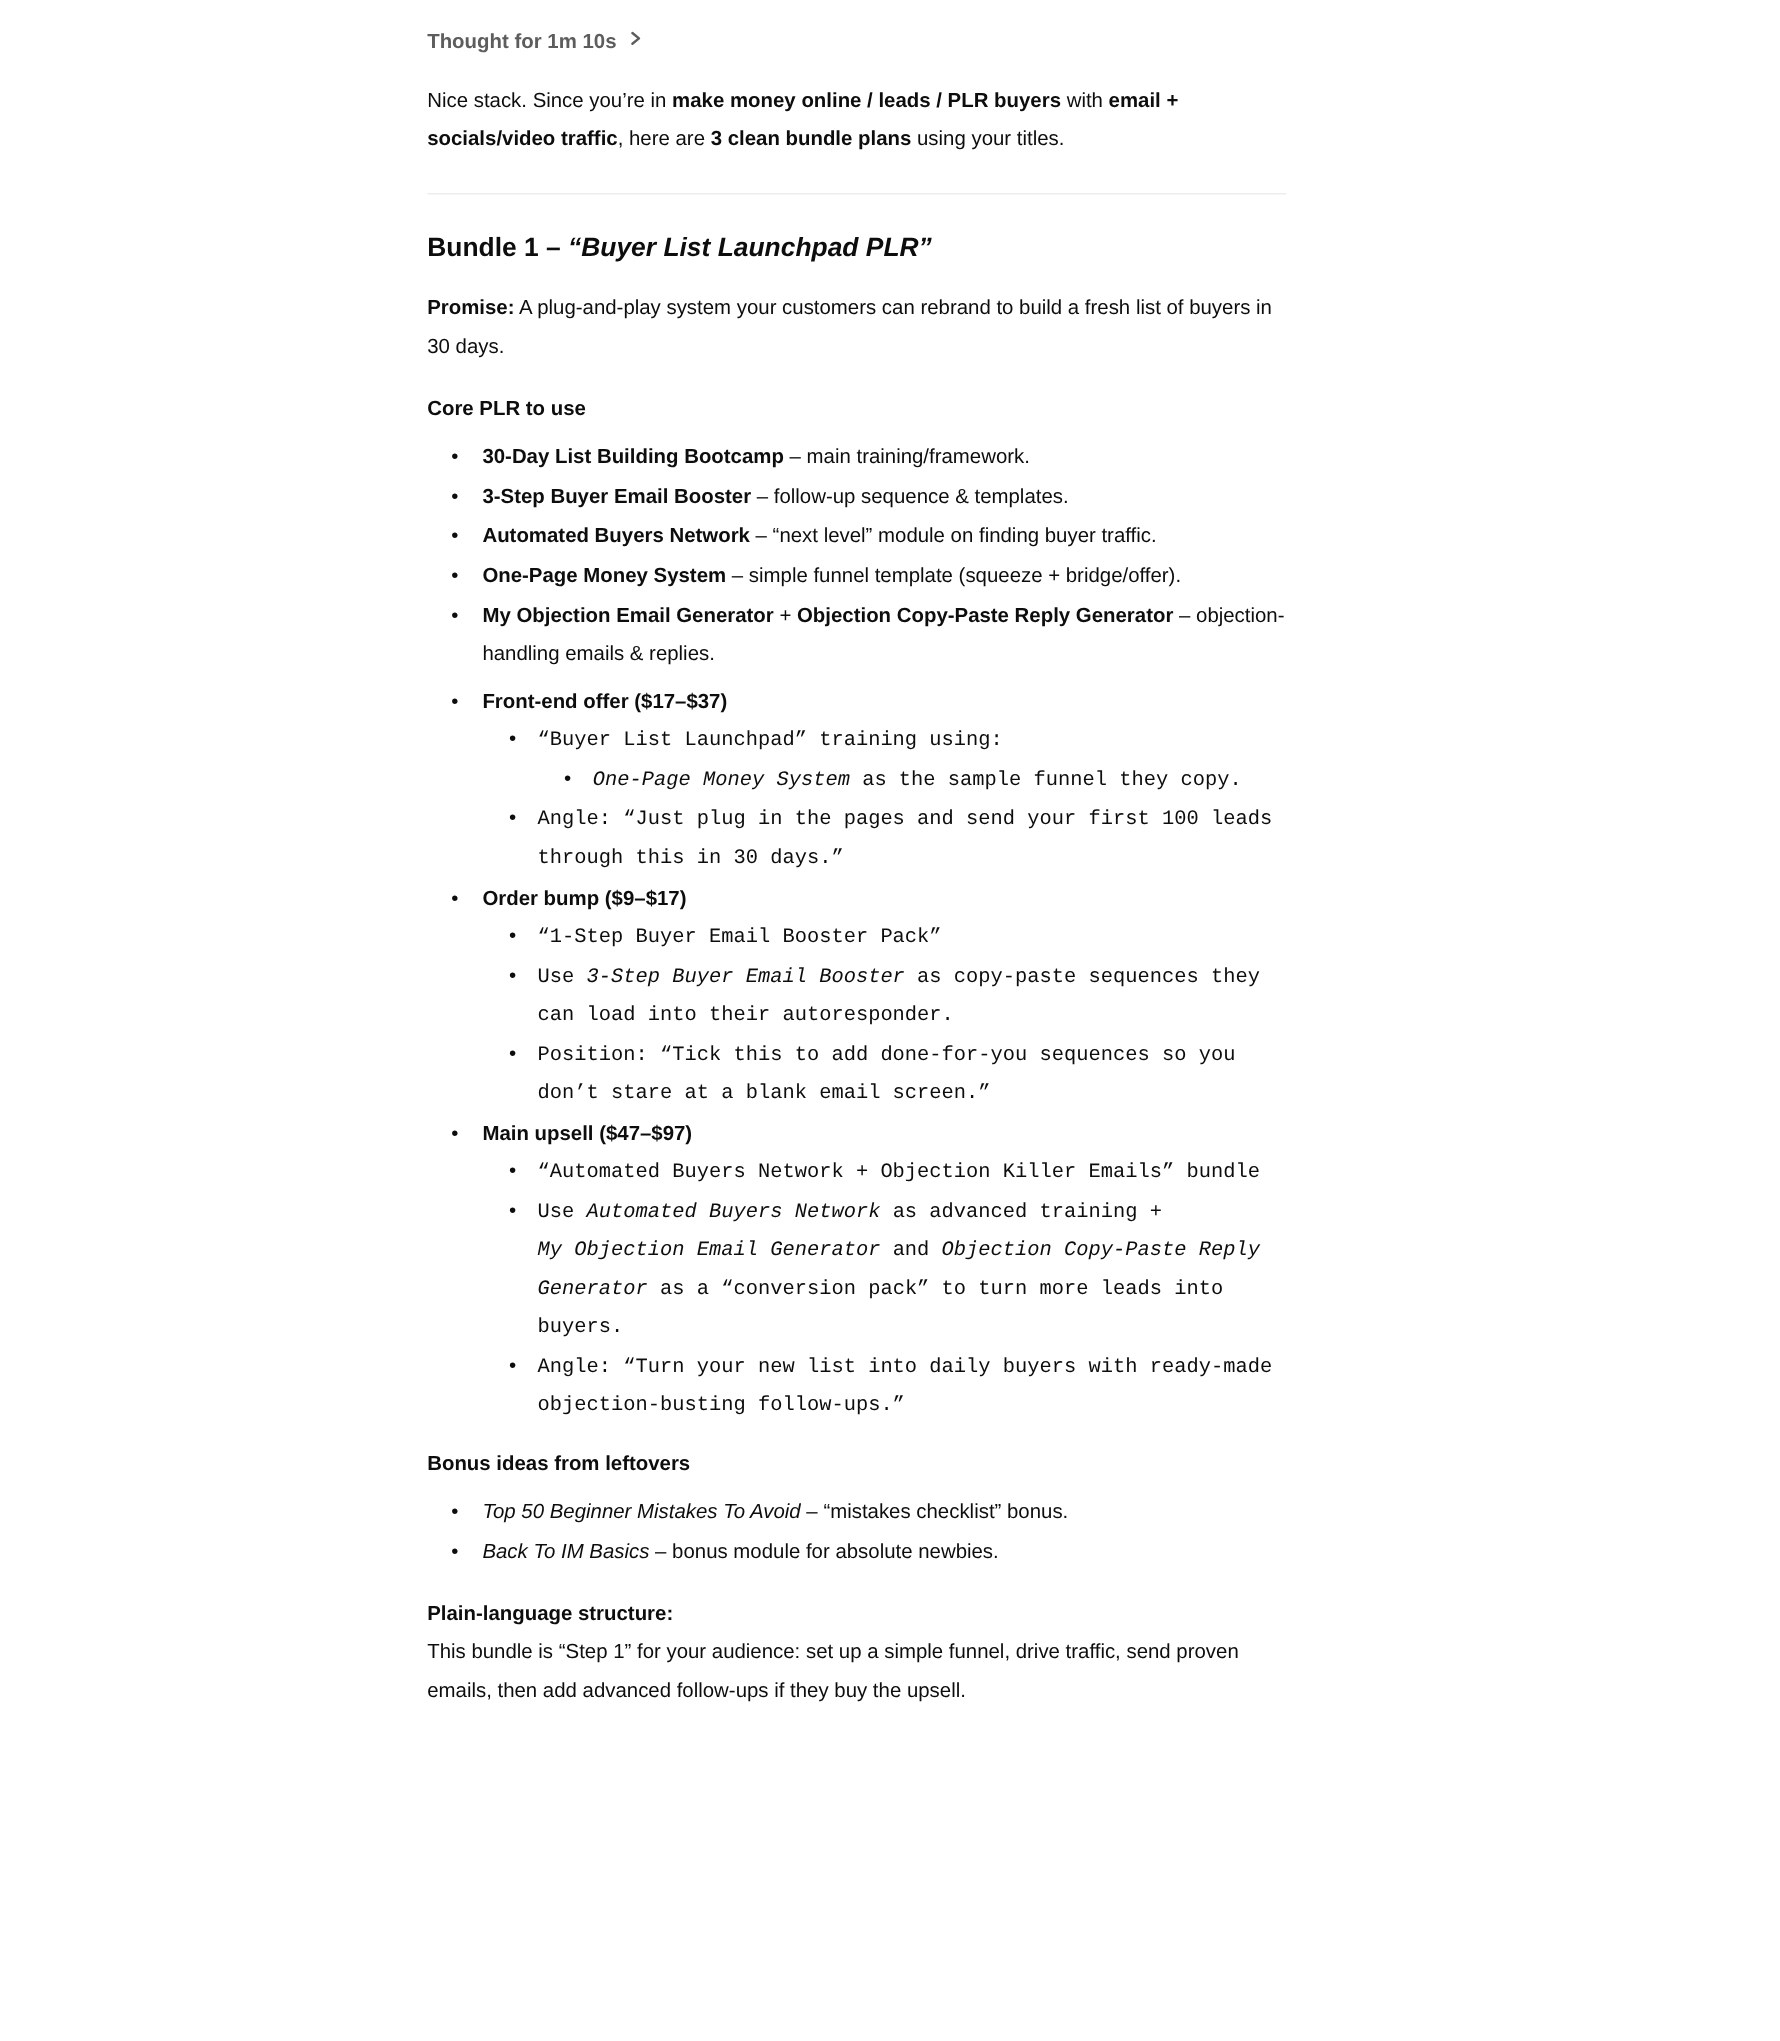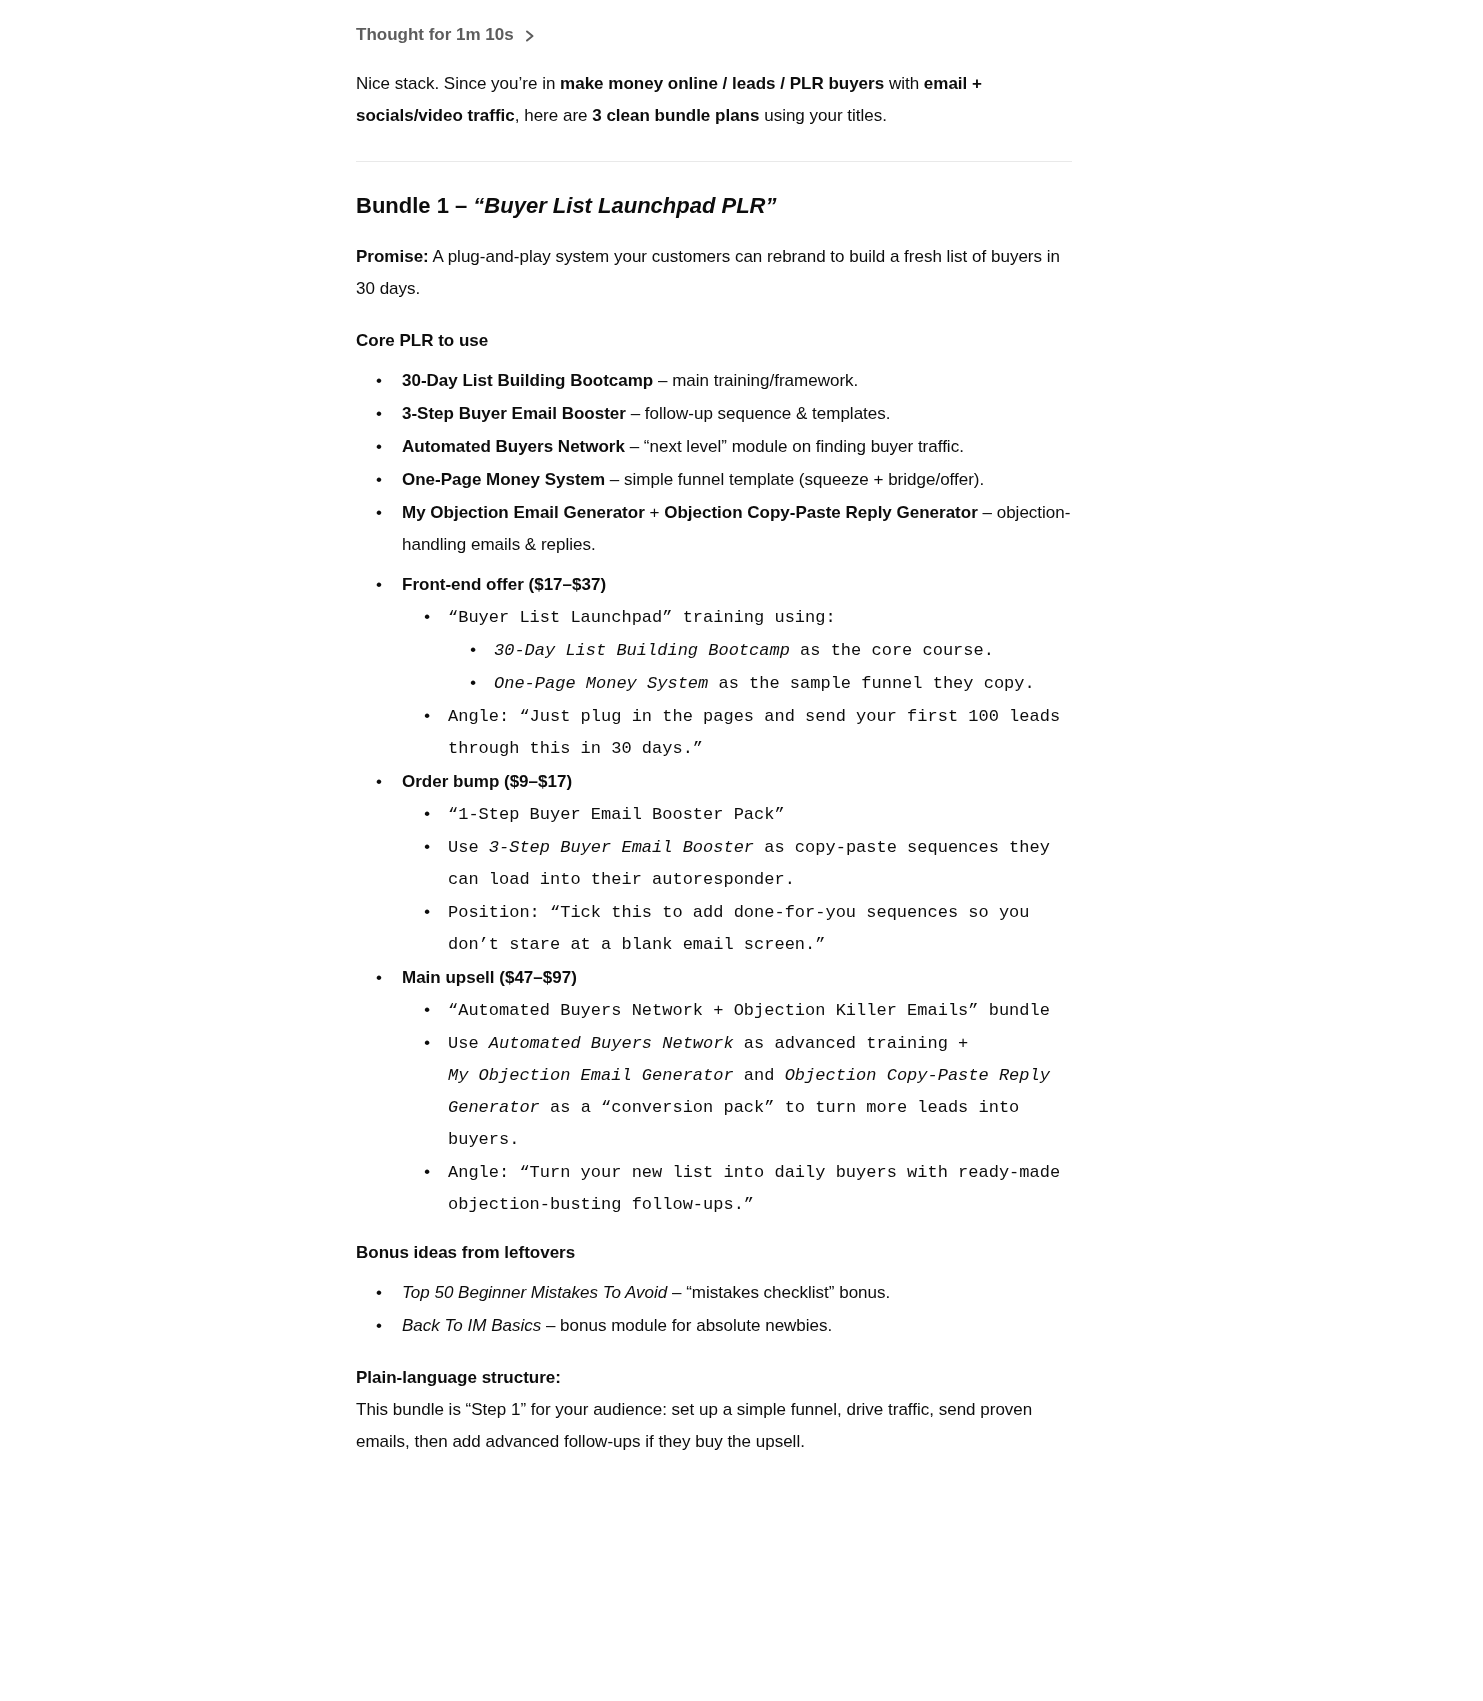--- a/index.html
+++ b/index.html
@@ -21,21 +21,21 @@
     top: 0;
     width: 716px;
   }
   .thought {
     margin-top: 22px;
     font-size: 17px;
     line-height: 26px;
     font-weight: 600;
     color: #5d5d5d;
     display: inline-flex;
-    align-items: center;
+    align-items: flex-start;
     gap: 10px;
     cursor: pointer;
   }
   .thought svg { display: block; margin-top: 2px; }
   p.body {
     font-size: 17px;
     line-height: 32px;
     margin: 20px 0;
   }
   p.sec {
@@ -113,21 +113,20 @@
       <li><span><span class="b">3-Step Buyer Email Booster</span><span> – follow-up sequence &amp; templates.</span></span></li>
       <li><span><span class="b">Automated Buyers Network</span><span> – “next level” module on finding buyer traffic.</span></span></li>
       <li><span><span class="b">One-Page Money System</span><span> – simple funnel template (squeeze + bridge/offer).</span></span></li>
       <li><span><span class="b">My Objection Email Generator</span><span> + </span><span class="b">Objection Copy-Paste Reply Generator</span><span> – objection-handling emails &amp; replies.</span></span></li>
     </ul>
 
 
   <ul class="md-list">
       <li><span><span class="b">Front-end offer ($17–$37)</span></span><ul>
           <li><span><span>“Buyer List Launchpad” training using:</span></span><ul>
-              <li><span><span class="i">30-Day List Building Bootcamp</span><span> as the core course.</span></span></li>
               <li><span><span class="i">One-Page Money System</span><span> as the sample funnel they copy.</span></span></li>
             </ul></li>
           <li><span><span>Angle: “Just plug in the pages and send your first 100 leads through this in 30 days.”</span></span></li>
         </ul></li>
       <li><span><span class="b">Order bump ($9–$17)</span></span><ul>
           <li><span><span>“1-Step Buyer Email Booster Pack”</span></span></li>
           <li><span><span>Use </span><span class="i">3-Step Buyer Email Booster</span><span> as copy-paste sequences they can load into their autoresponder.</span></span></li>
           <li><span><span>Position: “Tick this to add done-for-you sequences so you don’t stare at a blank email screen.”</span></span></li>
         </ul></li>
       <li><span><span class="b">Main upsell ($47–$97)</span></span><ul>

